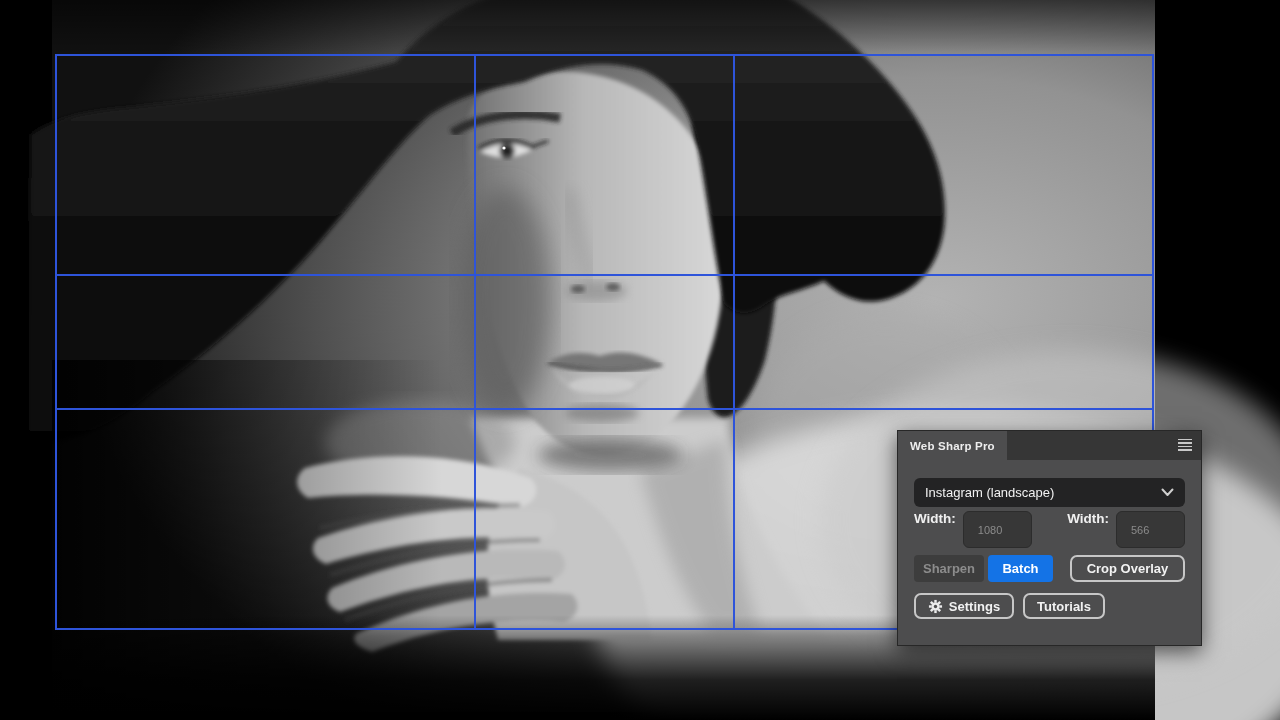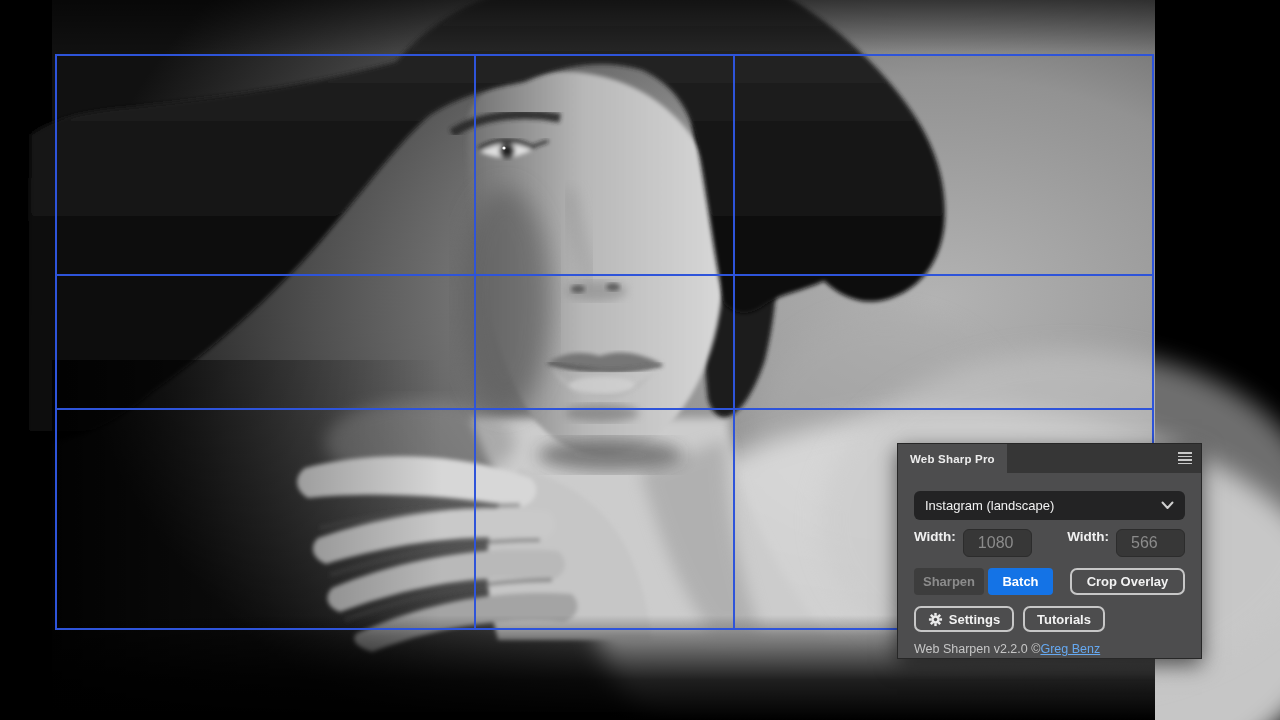--- a/index.html
+++ b/index.html
@@ -24,44 +24,44 @@
 
   
   .grid{position:absolute;left:55px;top:54px;width:1099px;height:576px;
     border:2px solid var(--grid);z-index:2;}
   .grid .v{position:absolute;top:0;bottom:0;width:2px;background:var(--grid);}
   .grid .h{position:absolute;left:0;right:0;height:2px;background:var(--grid);}
   .v1{left:calc(38.2% - 1px);}  .v2{left:calc(61.8% - 1px);}
   .h1{top:calc(38.2% - 1px);}   .h2{top:calc(61.8% - 1px);}
 
   
-  .panel{position:absolute;left:897px;top:443px;width:305px;height:216px;
+  .panel{position:absolute;left:897px;top:430px;width:305px;height:216px;
     background:var(--panel-bg);border:1px solid #272727;z-index:3;
     box-shadow:0 6px 20px rgba(0,0,0,.6);}
   .panel-header{position:relative;height:29px;background:var(--header-bg);
     display:flex;align-items:stretch;}
   .panel-tab{background:var(--panel-bg);padding:0 12px;display:flex;align-items:center;
     font-size:11.5px;font-weight:bold;color:var(--text-light);letter-spacing:.2px;}
   .panel-menu{position:absolute;right:9px;top:8px;width:14px;height:13px;cursor:pointer;
     background:repeating-linear-gradient(to bottom,#c9c9c9 0 1.5px,transparent 1.5px 3.5px);}
   .panel-body{padding:18px 16px 0 16px;}
 
   .preset{height:29px;background:var(--dropdown-bg);border-radius:6px;
     display:flex;align-items:center;justify-content:space-between;
     padding:9px 11px;cursor:pointer;}
   .preset span{font-size:13px;color:#f2f2f2;}
   .preset svg{flex:0 0 auto;}
 
   .dim-row{margin-top:9px;height:27px;display:flex;align-items:center;
     justify-content:space-between;}
   .dim-group{display:flex;}
   .dim-group label{font-size:13.5px;font-weight:bold;color:#f0f0f0;margin-right:7px;}
-  .dim-group input{width:69px;height:28px;background:var(--input-bg);
+  .dim-group input{width:69px;height:37px;background:var(--input-bg);
     border:1px solid #2c2c2c;border-radius:6px;color:#9a9a9a;
-    font-size:16px;padding:0 4px 0 14px;outline:none;
+    font-size:11px;padding:0 4px 0 14px;outline:none;
     font-family:"Liberation Sans","DejaVu Sans",sans-serif;}
   .dim-group input::placeholder{color:#8b8b8b;opacity:1;}
 
   .btn-row{display:flex;align-items:center;margin-top:12px;}
   .btn{height:27px;border:none;border-radius:4px;font-size:13px;font-weight:bold;
     font-family:"Liberation Sans","DejaVu Sans",sans-serif;cursor:pointer;
     display:inline-flex;align-items:center;justify-content:center;}
   .btn-disabled{width:70px;background:#3d3d3d;color:#8c8c8c;}
   .btn-primary{width:65px;background:var(--accent);color:#fff;margin-left:4px;}
   .btn-outline{background:transparent;border:2px solid var(--outline);
@@ -248,19 +248,16 @@
                 <line x1="5.2" y1="10.8" x2="3" y2="13"></line>
             </g>
             <circle cx="8" cy="8" r="4.2" fill="#ececec"></circle>
             <circle cx="8" cy="8" r="1.8" fill="#4d4d4e"></circle>
           </svg>
           <span>Settings</span>
         </button>
         <button class="btn btn-outline btn-tutorials">Tutorials</button>
       </div>
 
-      <div class="panel-footer">
-        <span>Web Sharpen v2.2.0 ©</span><a>Greg Benz</a>
-      </div>
 
     </div>
   </div>
 </div>
 
 </body></html>

